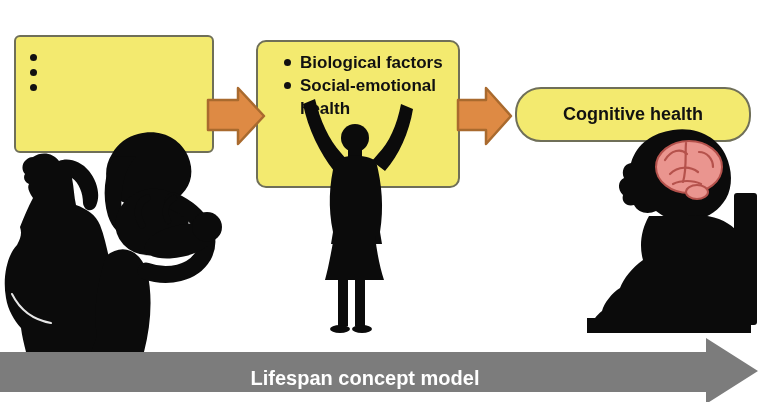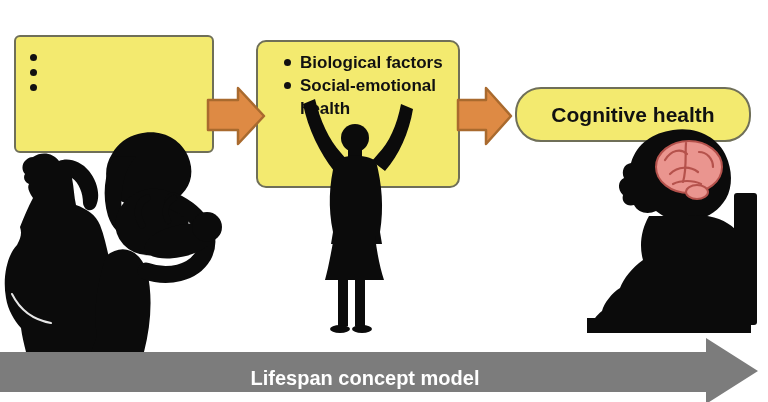--- a/index.html
+++ b/index.html
@@ -16,21 +16,21 @@
   }
   #box-inputs  { left:14px;  top:35px; width:200px; height:118px; border-radius:6px;  padding:9px 4px 0 12px; }
   #box-factors { left:256px; top:4px;  width:204px; height:148px; border-radius:10px; padding:9px 4px 0 24px;margin-top:36px; }
   #box-outcome { left:515px; top:87px; width:236px; height:55px;  border-radius:26px;
                  display:flex; align-items:center; justify-content:center; }
   .bullets { list-style:none; margin:0; padding:0; font-weight:bold; font-size:17px;
              line-height:23px; color:var(--text,#111); }
   .bullets li { display:flex; align-items:flex-start; }
   .dot { width:7px; height:7px; border-radius:50%; background:var(--text,#111);
          margin:8px 9px 0 2px; flex:0 0 auto; }
-  .outcome-label { font-weight:bold; font-size:21px; color:var(--text,#111); }
+  .outcome-label { font-weight:bold; font-size:18px; color:var(--text,#111); }
 
   svg.layer { position:absolute; }
   .oarrow { z-index:2; }
   .oarrow polygon { fill:var(--arrow-fill,#DE8A44); stroke:var(--arrow-border,#A96A2E);
                     stroke-width:2.5; stroke-linejoin:round; }
   .sil { z-index:3; }
   .b  { fill:var(--silhouette,#0B0B0B); }
   .bs { fill:none; stroke:var(--silhouette,#0B0B0B); stroke-linecap:round; }
   .white-line { fill:none; stroke:#fff; stroke-width:2; stroke-linecap:round; opacity:.9; }
   .brain-body { fill:var(--brain-fill,#EA958F); stroke:var(--brain-line,#B5524C); stroke-width:2; }

